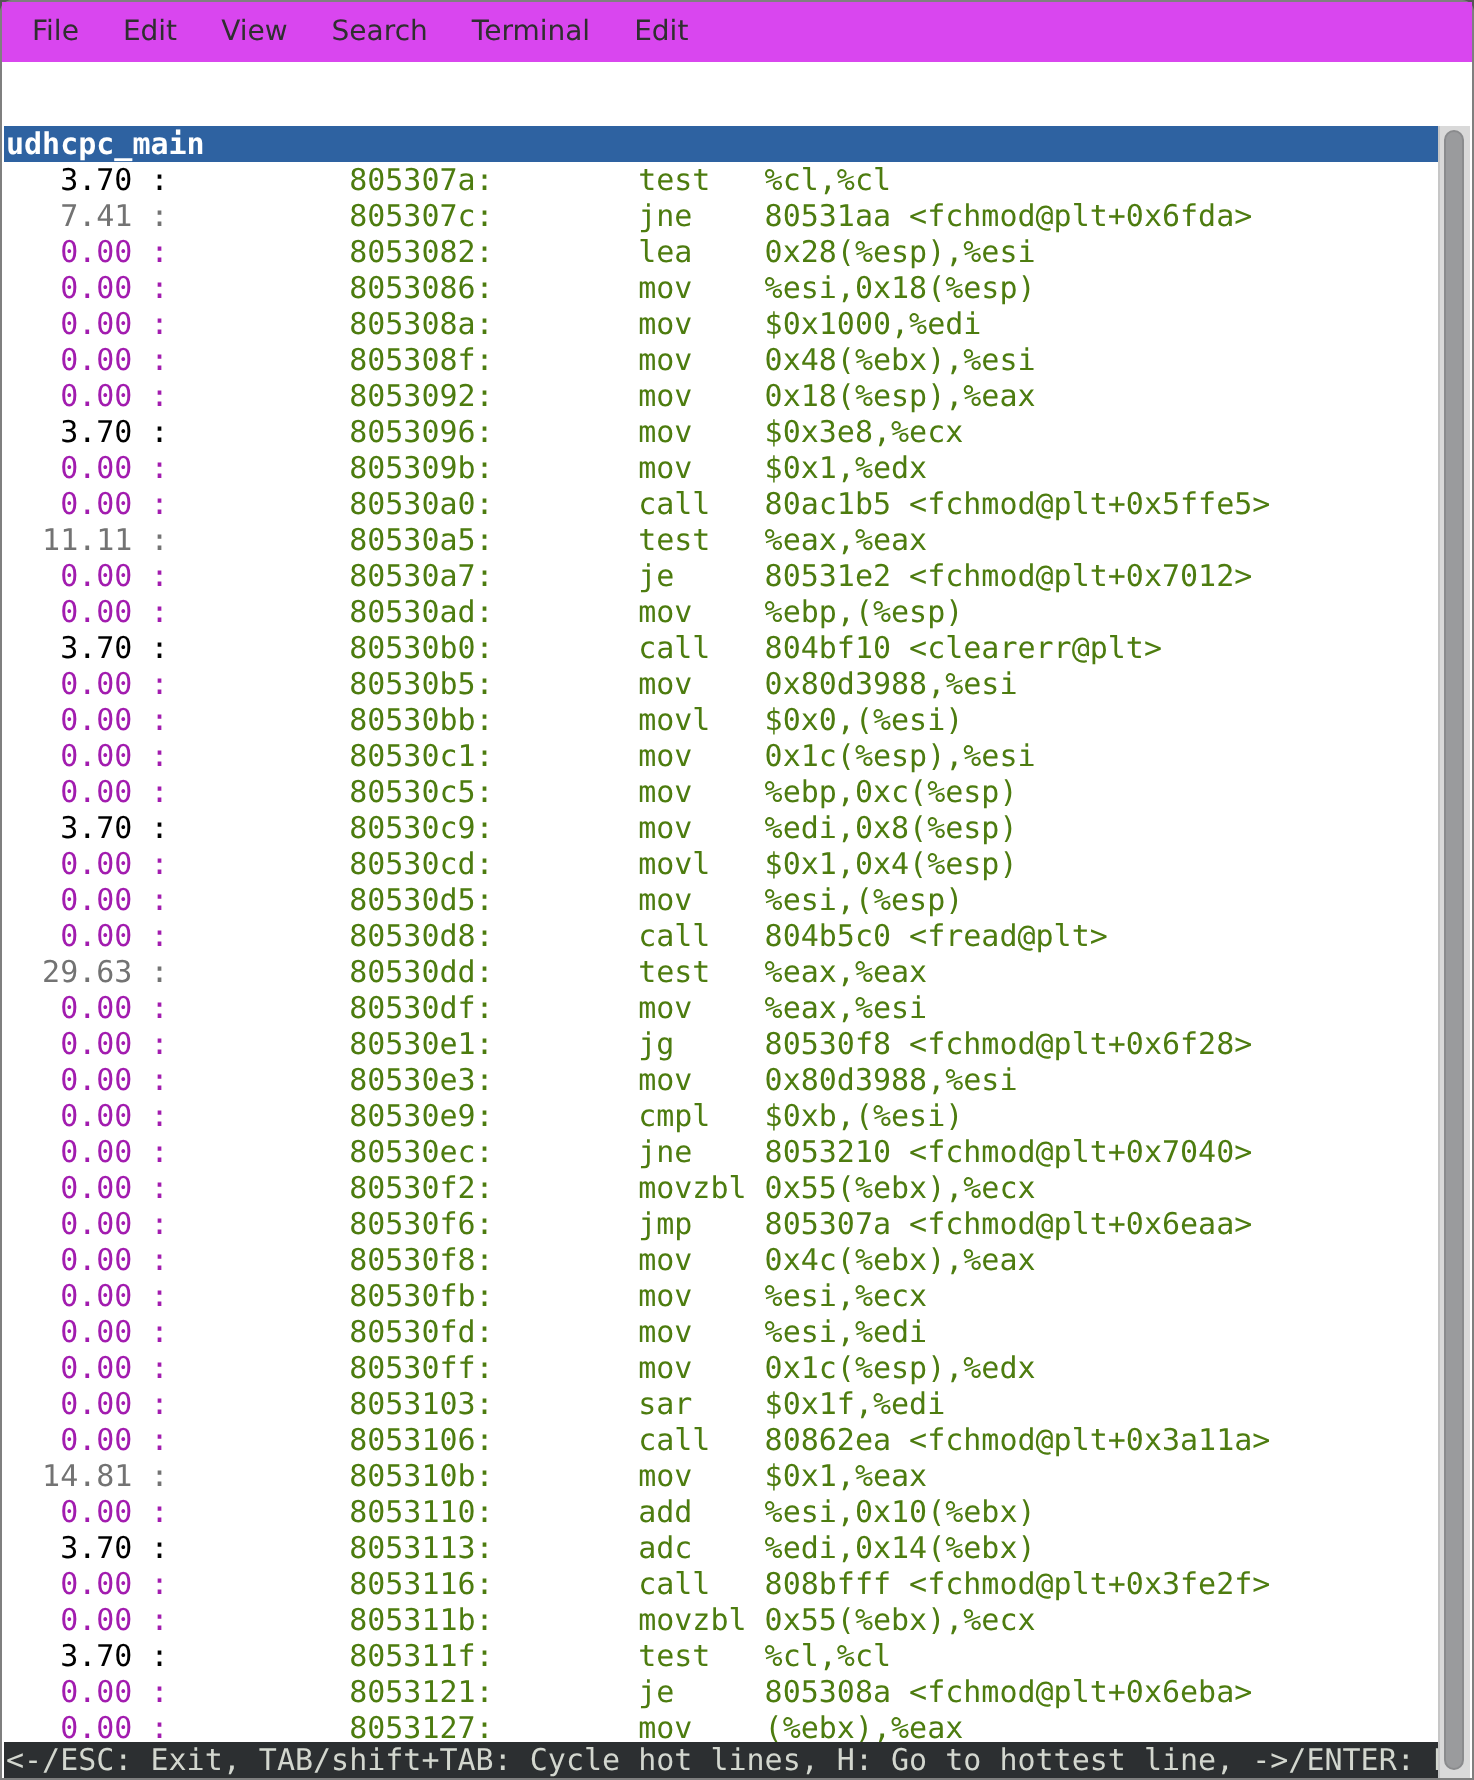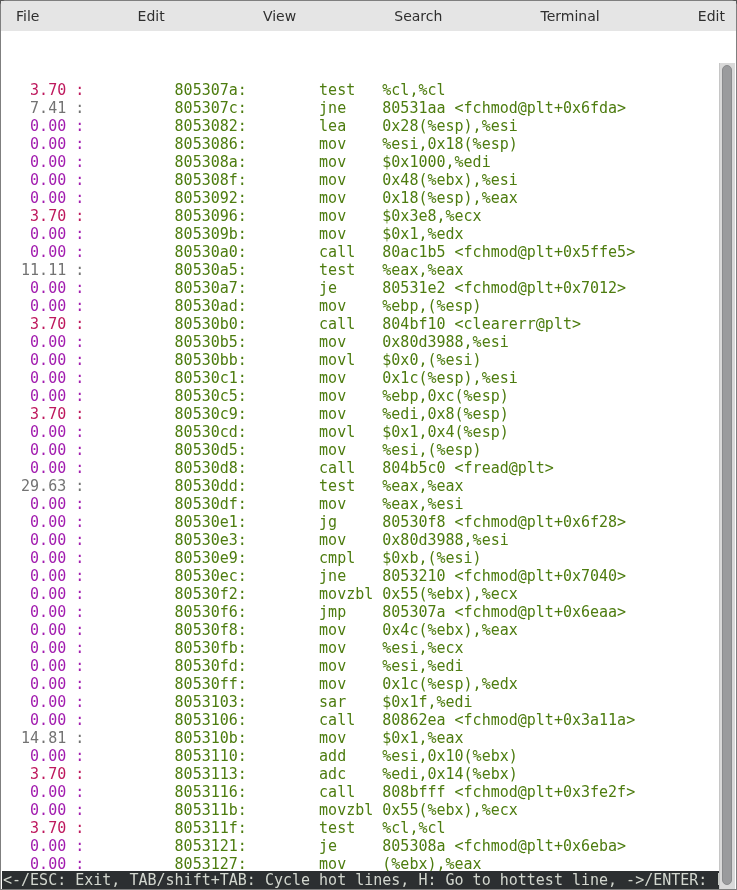--- a/index.html
+++ b/index.html
@@ -11,31 +11,31 @@
   .titlebar .title{position:absolute;left:0;right:0;top:6px;text-align:center;
             font-size:14px;font-weight:bold;color:#2d2d2d;}
   .controls{position:absolute;right:8px;top:6px;display:flex;gap:2px;}
   .wbtn{width:26px;height:18px;display:flex;align-items:center;justify-content:center;
         background:linear-gradient(#dcdcdc,#c2c2c2);border:1px solid #a9a9a9;
         color:#fdfdfd;font-size:11px;font-weight:bold;text-shadow:0 1px 1px #999;
         box-sizing:border-box;}
   .wbtn:first-child{border-radius:3px 0 0 3px;}
   .wbtn:last-child{border-radius:0 3px 3px 0;}
   
-  .menubar{height:30px;background:#e5e5e5;display:flex;align-items:center;padding-left:4px;justify-content:space-between;}
+  .menubar{height:30px;background:#d946ef;display:flex;align-items:center;padding-left:4px;}
   .menuitem{padding:4px 11px;font-size:14px;color:#2f2f2f;}
   
   .terminal{position:absolute;left:1px;right:1px;top:62px;bottom:0;background:#ffffff;}
   .term-text{font-family:"DejaVu Sans Mono",monospace;font-size:15px;line-height:18px;white-space:pre;}
   .header-line{position:absolute;left:0;right:16px;top:0;height:18px;background:#2e62a1;
                color:#ffffff;font-weight:bold;padding-left:1px;overflow:hidden;}
   .rows{position:absolute;left:0;right:16px;top:18px;bottom:18px;overflow:hidden;padding-left:1px;}
   .row{height:18px;}
   .pct-normal{color:#a21caf;}
-  .pct-warm{color:#be185d;}
+  .pct-warm{color:#000000;}
   .pct-hot{color:#737373;}
   .asm{color:#4d7c0f;}
   .statusbar{position:absolute;left:0;right:16px;bottom:0;height:18px;background:#2c2f31;
              color:#d3d7cf;overflow:hidden;padding-left:1px;}
   
   .scrollbar{position:absolute;top:0;bottom:0;right:0;width:16px;background:#d9d9d9;
              border-left:1px solid #c6c6c6;box-sizing:border-box;}
   .thumb{position:absolute;left:2px;right:3px;top:2px;bottom:4px;background:#9a9b9d;
          border:1px solid #8a8b8d;border-radius:6px;}
 </style>
@@ -48,20 +48,21 @@
   <div class="menubar">
     <span class="menuitem">File</span>
     <span class="menuitem">Edit</span>
     <span class="menuitem">View</span>
     <span class="menuitem">Search</span>
     <span class="menuitem">Terminal</span>
     <span class="menuitem">Edit</span>
   </div>
 
   <div class="terminal">
+    <div class="header-line term-text">udhcpc_main</div>
     <div class="rows term-text"><div class="row"><span class="pct pct-warm">   3.70 : </span><span class="asm">         805307a:        test   %cl,%cl</span></div><div class="row"><span class="pct pct-hot">   7.41 : </span><span class="asm">         805307c:        jne    80531aa &lt;fchmod@plt+0x6fda&gt;</span></div><div class="row"><span class="pct pct-normal">   0.00 : </span><span class="asm">         8053082:        lea    0x28(%esp),%esi</span></div><div class="row"><span class="pct pct-normal">   0.00 : </span><span class="asm">         8053086:        mov    %esi,0x18(%esp)</span></div><div class="row"><span class="pct pct-normal">   0.00 : </span><span class="asm">         805308a:        mov    $0x1000,%edi</span></div><div class="row"><span class="pct pct-normal">   0.00 : </span><span class="asm">         805308f:        mov    0x48(%ebx),%esi</span></div><div class="row"><span class="pct pct-normal">   0.00 : </span><span class="asm">         8053092:        mov    0x18(%esp),%eax</span></div><div class="row"><span class="pct pct-warm">   3.70 : </span><span class="asm">         8053096:        mov    $0x3e8,%ecx</span></div><div class="row"><span class="pct pct-normal">   0.00 : </span><span class="asm">         805309b:        mov    $0x1,%edx</span></div><div class="row"><span class="pct pct-normal">   0.00 : </span><span class="asm">         80530a0:        call   80ac1b5 &lt;fchmod@plt+0x5ffe5&gt;</span></div><div class="row"><span class="pct pct-hot">  11.11 : </span><span class="asm">         80530a5:        test   %eax,%eax</span></div><div class="row"><span class="pct pct-normal">   0.00 : </span><span class="asm">         80530a7:        je     80531e2 &lt;fchmod@plt+0x7012&gt;</span></div><div class="row"><span class="pct pct-normal">   0.00 : </span><span class="asm">         80530ad:        mov    %ebp,(%esp)</span></div><div class="row"><span class="pct pct-warm">   3.70 : </span><span class="asm">         80530b0:        call   804bf10 &lt;clearerr@plt&gt;</span></div><div class="row"><span class="pct pct-normal">   0.00 : </span><span class="asm">         80530b5:        mov    0x80d3988,%esi</span></div><div class="row"><span class="pct pct-normal">   0.00 : </span><span class="asm">         80530bb:        movl   $0x0,(%esi)</span></div><div class="row"><span class="pct pct-normal">   0.00 : </span><span class="asm">         80530c1:        mov    0x1c(%esp),%esi</span></div><div class="row"><span class="pct pct-normal">   0.00 : </span><span class="asm">         80530c5:        mov    %ebp,0xc(%esp)</span></div><div class="row"><span class="pct pct-warm">   3.70 : </span><span class="asm">         80530c9:        mov    %edi,0x8(%esp)</span></div><div class="row"><span class="pct pct-normal">   0.00 : </span><span class="asm">         80530cd:        movl   $0x1,0x4(%esp)</span></div><div class="row"><span class="pct pct-normal">   0.00 : </span><span class="asm">         80530d5:        mov    %esi,(%esp)</span></div><div class="row"><span class="pct pct-normal">   0.00 : </span><span class="asm">         80530d8:        call   804b5c0 &lt;fread@plt&gt;</span></div><div class="row"><span class="pct pct-hot">  29.63 : </span><span class="asm">         80530dd:        test   %eax,%eax</span></div><div class="row"><span class="pct pct-normal">   0.00 : </span><span class="asm">         80530df:        mov    %eax,%esi</span></div><div class="row"><span class="pct pct-normal">   0.00 : </span><span class="asm">         80530e1:        jg     80530f8 &lt;fchmod@plt+0x6f28&gt;</span></div><div class="row"><span class="pct pct-normal">   0.00 : </span><span class="asm">         80530e3:        mov    0x80d3988,%esi</span></div><div class="row"><span class="pct pct-normal">   0.00 : </span><span class="asm">         80530e9:        cmpl   $0xb,(%esi)</span></div><div class="row"><span class="pct pct-normal">   0.00 : </span><span class="asm">         80530ec:        jne    8053210 &lt;fchmod@plt+0x7040&gt;</span></div><div class="row"><span class="pct pct-normal">   0.00 : </span><span class="asm">         80530f2:        movzbl 0x55(%ebx),%ecx</span></div><div class="row"><span class="pct pct-normal">   0.00 : </span><span class="asm">         80530f6:        jmp    805307a &lt;fchmod@plt+0x6eaa&gt;</span></div><div class="row"><span class="pct pct-normal">   0.00 : </span><span class="asm">         80530f8:        mov    0x4c(%ebx),%eax</span></div><div class="row"><span class="pct pct-normal">   0.00 : </span><span class="asm">         80530fb:        mov    %esi,%ecx</span></div><div class="row"><span class="pct pct-normal">   0.00 : </span><span class="asm">         80530fd:        mov    %esi,%edi</span></div><div class="row"><span class="pct pct-normal">   0.00 : </span><span class="asm">         80530ff:        mov    0x1c(%esp),%edx</span></div><div class="row"><span class="pct pct-normal">   0.00 : </span><span class="asm">         8053103:        sar    $0x1f,%edi</span></div><div class="row"><span class="pct pct-normal">   0.00 : </span><span class="asm">         8053106:        call   80862ea &lt;fchmod@plt+0x3a11a&gt;</span></div><div class="row"><span class="pct pct-hot">  14.81 : </span><span class="asm">         805310b:        mov    $0x1,%eax</span></div><div class="row"><span class="pct pct-normal">   0.00 : </span><span class="asm">         8053110:        add    %esi,0x10(%ebx)</span></div><div class="row"><span class="pct pct-warm">   3.70 : </span><span class="asm">         8053113:        adc    %edi,0x14(%ebx)</span></div><div class="row"><span class="pct pct-normal">   0.00 : </span><span class="asm">         8053116:        call   808bfff &lt;fchmod@plt+0x3fe2f&gt;</span></div><div class="row"><span class="pct pct-normal">   0.00 : </span><span class="asm">         805311b:        movzbl 0x55(%ebx),%ecx</span></div><div class="row"><span class="pct pct-warm">   3.70 : </span><span class="asm">         805311f:        test   %cl,%cl</span></div><div class="row"><span class="pct pct-normal">   0.00 : </span><span class="asm">         8053121:        je     805308a &lt;fchmod@plt+0x6eba&gt;</span></div><div class="row"><span class="pct pct-normal">   0.00 : </span><span class="asm">         8053127:        mov    (%ebx),%eax</span></div></div>
     <div class="statusbar term-text">&lt;-/ESC: Exit, TAB/shift+TAB: Cycle hot lines, H: Go to hottest line, -&gt;/ENTER: L</div>
     <div class="scrollbar">
       <div class="thumb"></div>
     </div>
   </div>
 
 </div>
 
 </body></html>

